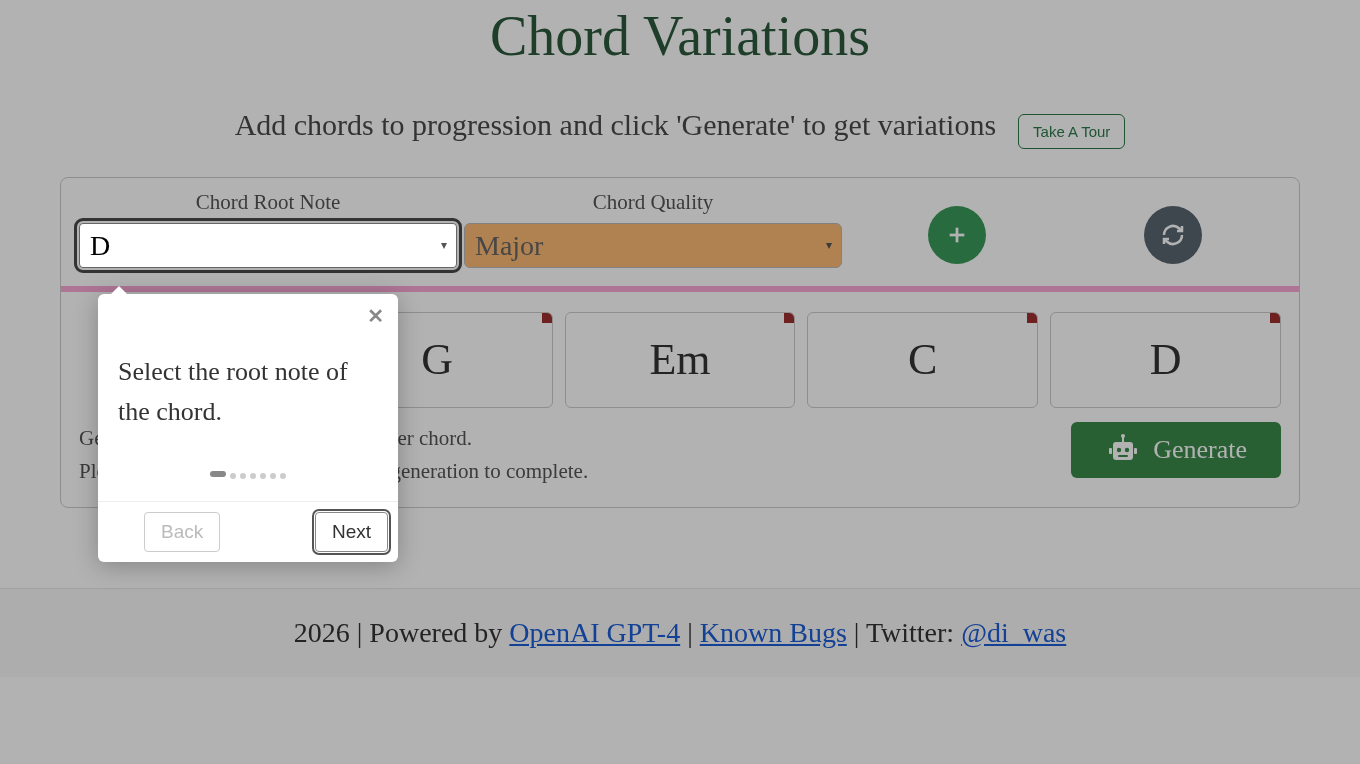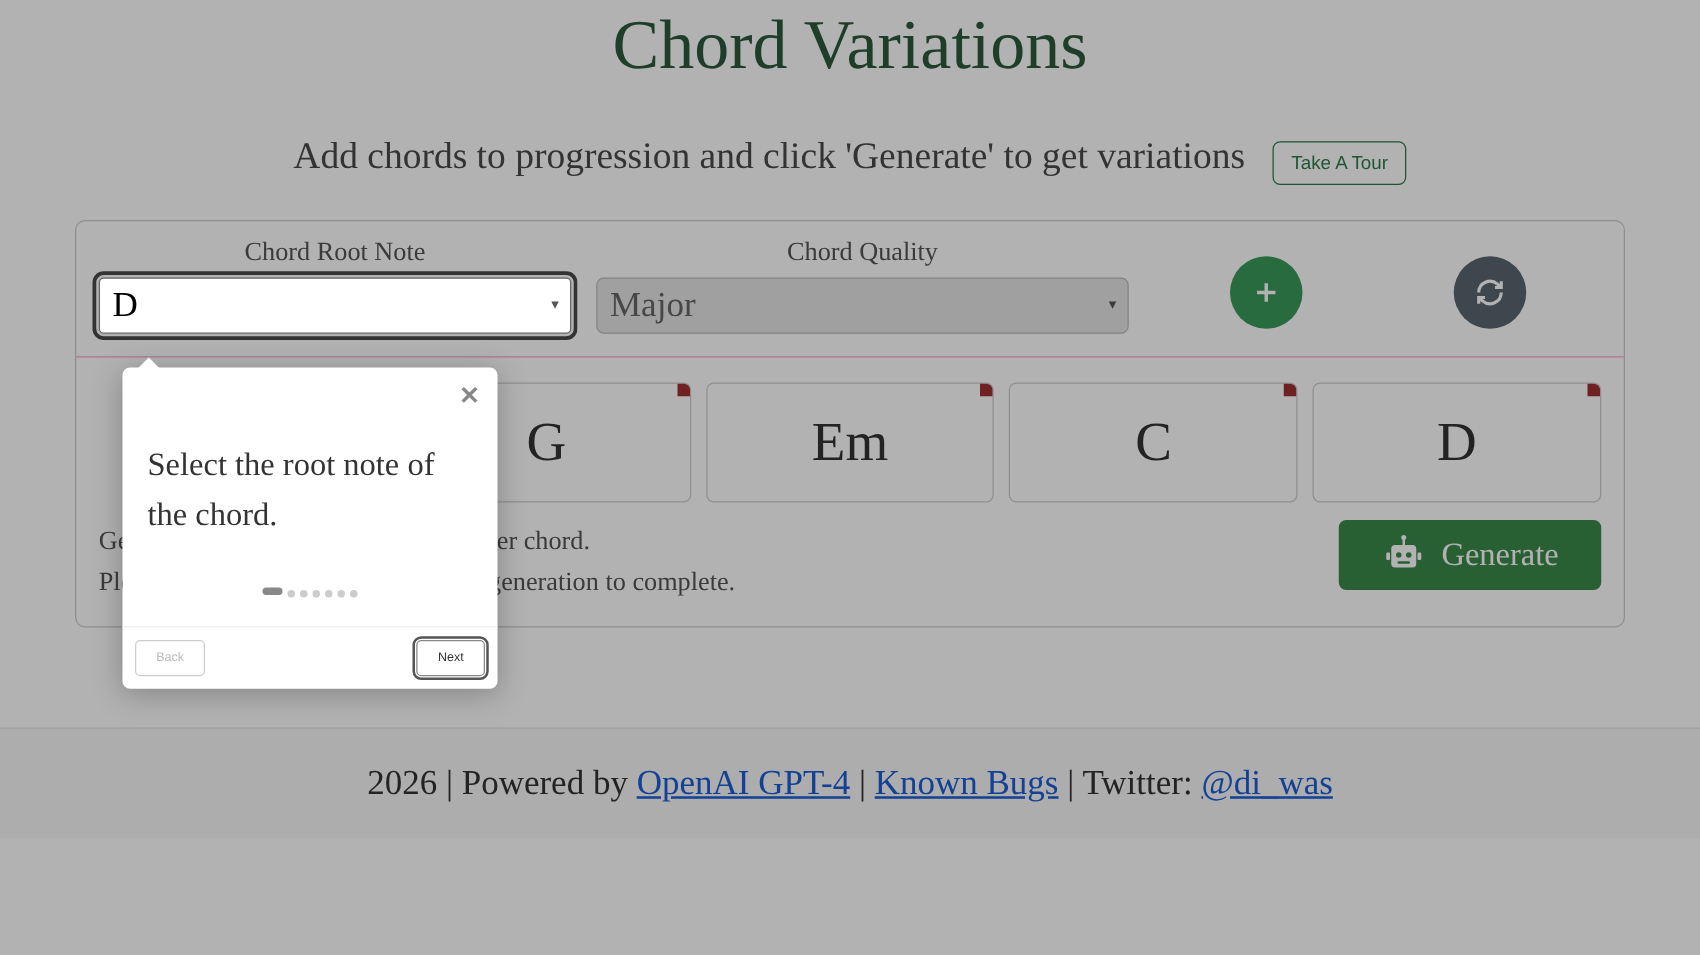--- a/index.html
+++ b/index.html
@@ -56,22 +56,22 @@
   .panel {
     border: 1px solid #ccc;
     border-radius: 8px;
     padding: 0;
     margin-bottom: 80px;
   }
   .controls-row {
     display: flex;
     align-items: flex-end;
     padding: 12px 18px 18px 18px;
-    gap: 20px;
-    border-bottom: 1px solid #f9a8d4;
+    gap: 7px;
+    border-bottom: 6px solid #f9a8d4;
   }
   .control-group {
     display: flex;
     flex-direction: column;
     align-items: center;
   }
   .control-label {
     font-size: 21px;
     color: #555;
     margin-bottom: 8px;
@@ -105,22 +105,22 @@
   }
   .root-select {
     width: 378px;
     background: #fff;
     border: 1px solid #666;
     outline: 3px solid #333;
     outline-offset: 2px;
     border-radius: 4px;
   }
   .quality-select {
-    width: 426px;
-    background: #e5e5e5;
+    width: 378px;
+    background: #fdba74;
     color: #666;
   }
   .action-btns {
     flex: 1;
     display: flex;
     justify-content: space-around;
     align-items: center;
     padding-bottom: 4px;
   }
   .circle-btn {
@@ -264,24 +264,25 @@
     border-top: 1px solid #eee;
     display: flex;
     justify-content: space-between;
     padding: 10px;
   }
   .pop-btn {
     padding: 8px 16px;
     border: 1px solid #ccc;
     border-radius: 4px;
     background: #fff;
-    font-size: 10px;
+    font-size: 19px;
     color: #555;
     cursor: pointer;
     font-family: -apple-system, sans-serif;
+    margin-left: 36px;
   }
   .pop-btn.next {
     border: 1px solid #888;
     outline: 2px solid #555;
     outline-offset: 1px;
     color: #333;
   }
   .pop-btn:disabled { color: #bbb; cursor: default; }
   .chord-hidden { visibility: hidden; }
 </style>

